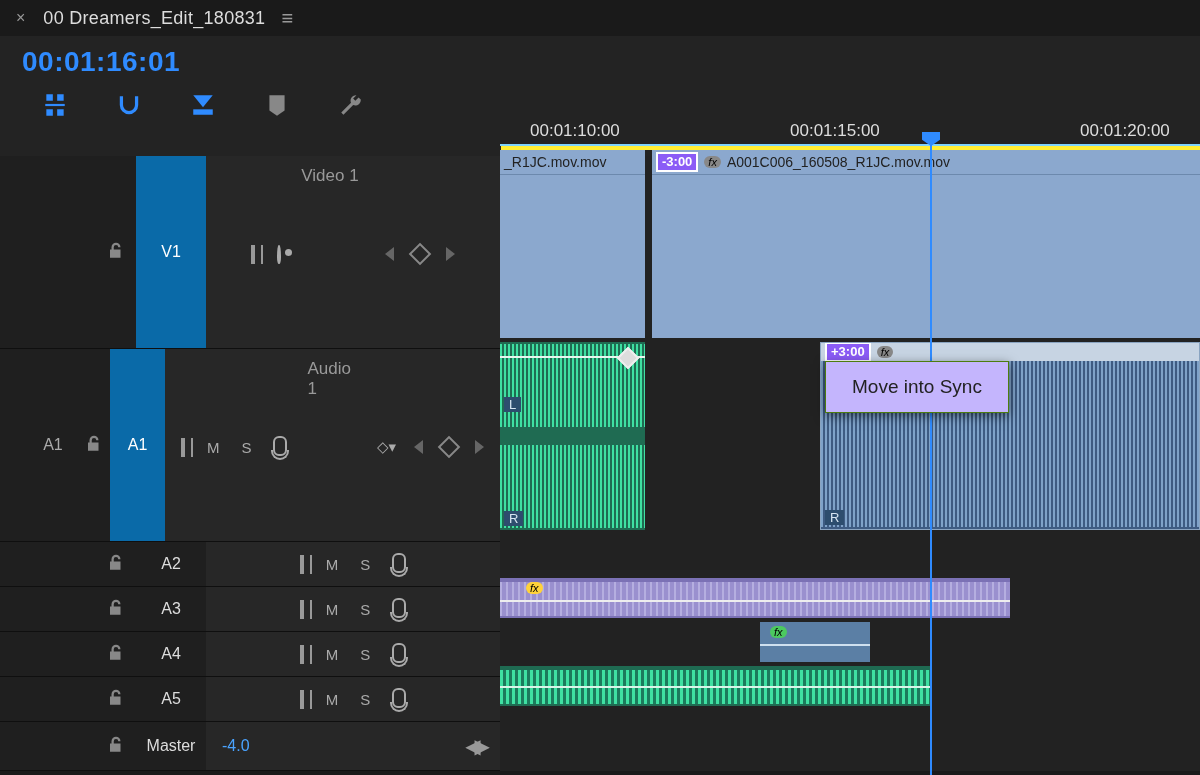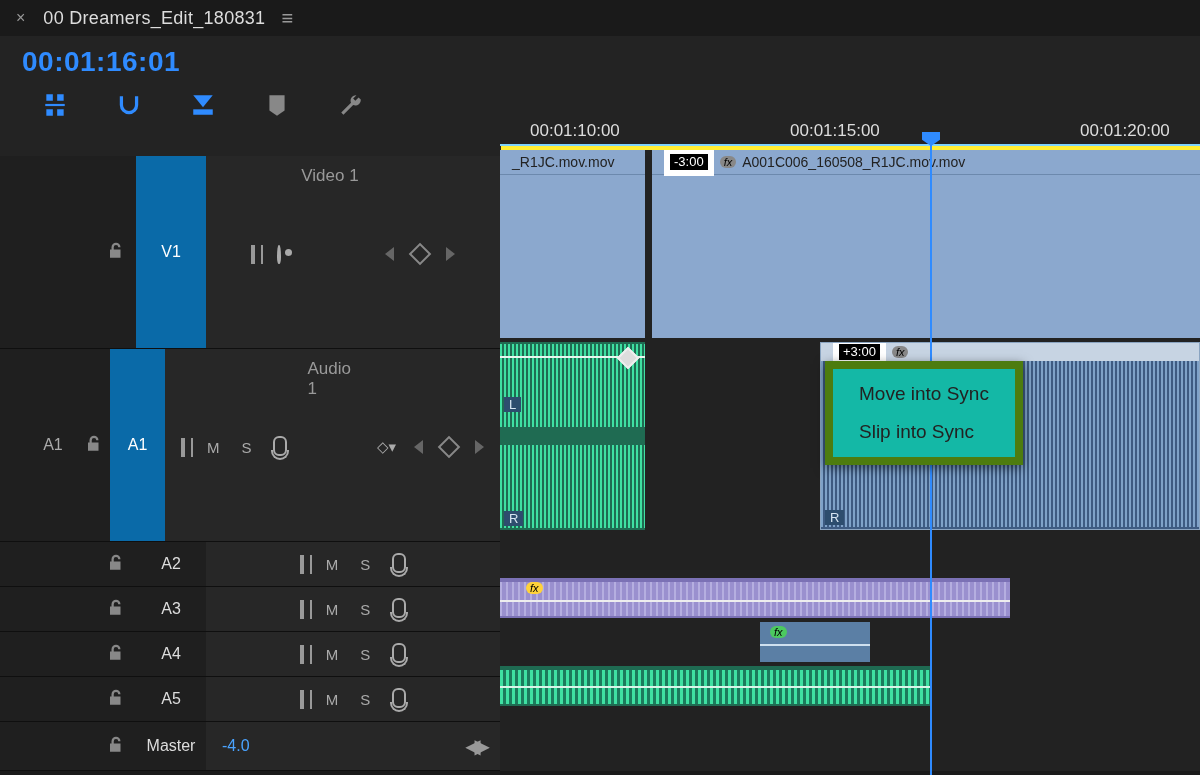--- a/index.html
+++ b/index.html
@@ -37,24 +37,24 @@
   .btn-ic{color:#aaa;font-size:15px}
   .kf-row{display:flex;gap:18px;align-items:center;padding-left:6px}
   .kf{width:12px;height:12px;border:2px solid #888;transform:rotate(45deg)}
   .tri{width:0;height:0;border-top:7px solid transparent;border-bottom:7px solid transparent}
   .tri.l{border-right:9px solid #666}
   .tri.r{border-left:9px solid #666}
 
   
   .clip-row{position:absolute;left:0;right:0}
   .clip{position:absolute;top:0;bottom:0;overflow:hidden}
-  .clip .hdr{height:24px;display:flex;align-items:center;gap:6px;padding:0 12px;font-size:14px;color:#222}
+  .clip .hdr{height:24px;display:flex;align-items:center;gap:6px;padding:0 4px;font-size:14px;color:#222}
   .vid-clip{background:#8ba8ce}
   .vid-clip .hdr{background:#8ba8ce;border-bottom:1px solid #6c89ad}
-  .sync-badge{background:#000000;color:#fff;font-size:13px;font-weight:400;padding:0 4px;border:6px solid #ffffff;line-height:16px}
+  .sync-badge{background:#8b5cf6;color:#fff;font-size:13px;font-weight:700;padding:0 4px;border:2px solid #ffffff;line-height:16px}
   .fx-badge{background:#888;color:#000;font-size:11px;font-style:italic;padding:0 4px;border-radius:6px}
   .fx-badge.y{background:#ffd23a}
   .fx-badge.g{background:#4cc95f}
 
   .aud-clip{background:#1f6b52}
   .aud-clip .wave{position:absolute;left:0;right:0;background:repeating-linear-gradient(90deg,#3fe0a2 0 2px,transparent 2px 4px),linear-gradient(#1f6b52,#1f6b52)}
   .aud-clip .half-top{top:2px;height:44%}
   .aud-clip .half-bot{bottom:2px;height:44%}
   .aud-clip .chan{position:absolute;left:4px;background:#2d4d6e;color:#d6e4f1;font-size:13px;padding:0 5px}
   .aud-clip .chan.L{top:55px}
@@ -70,21 +70,21 @@
   .purp-clip .wave3{position:absolute;left:0;right:0;top:4px;bottom:2px;background:repeating-linear-gradient(90deg,#b5aee0 0 2px,#9a90cf 2px 6px)}
   .purp-clip .line{position:absolute;left:0;right:0;top:55%;height:2px;background:#eee}
 
   .blue-clip{background:#5b7fa5}
   .blue-clip .line{position:absolute;left:0;right:0;top:55%;height:2px;background:#cfe0ef}
 
   .grn-clip{background:#1f6b52}
   .grn-clip .wave4{position:absolute;left:0;right:0;top:4px;bottom:2px;background:repeating-linear-gradient(90deg,#3fe0a2 0 3px,#1c7a5c 3px 6px)}
   .grn-clip .line{position:absolute;left:0;right:0;top:50%;height:2px;background:#d8f5e8}
 
-  .ctx-menu{position:absolute;background:#14b8a6;border:8px solid #4d7c0f;box-shadow:0 3px 10px rgba(0,0,0,.5);z-index:40;padding:6px 0}
+  .ctx-menu{position:absolute;background:#c4b5fd;border:1px solid #4d7c0f;box-shadow:0 3px 10px rgba(0,0,0,.5);z-index:40;padding:6px 0}
   .ctx-menu .item{padding:8px 26px;color:#222;font-size:19px;white-space:nowrap}
 
   .lock-ic{width:18px;height:18px}
   .togl{width:20px;height:14px;border:2px solid #999;position:relative}
   .togl.split::after{content:"";position:absolute;left:8px;top:-2px;bottom:-2px;width:2px;background:#999}
   .eye{width:22px;height:14px;border:2px solid #aaa;border-radius:70% 70% 70% 70%/110% 110% 60% 60%;position:relative}
   .eye::after{content:"";position:absolute;left:6px;top:2px;width:7px;height:7px;background:#aaa;border-radius:50%}
   .mic{display:inline-block;width:10px;height:16px;border:2px solid #aaa;border-radius:6px;position:relative}
   .mic::after{content:"";position:absolute;left:-4px;right:-4px;bottom:-6px;height:8px;border:2px solid #aaa;border-top:none;border-radius:0 0 10px 10px}
   .bowtie{color:#999;font-size:20px;letter-spacing:-6px}
@@ -321,17 +321,16 @@
 
   <div class="clip-row" style="top:520px;height:40px">
     <div class="clip grn-clip" style="left:0;width:430px">
       <div class="wave4"></div>
           <div class="line"></div>
     </div>
   </div>
 
   <div class="ctx-menu" style="left:325px;top:215px">
     <div class="item">Move into Sync</div>
-    <div class="item">Slip into Sync</div>
   </div>
 </div>
 
 </div>
 
 </body></html>

